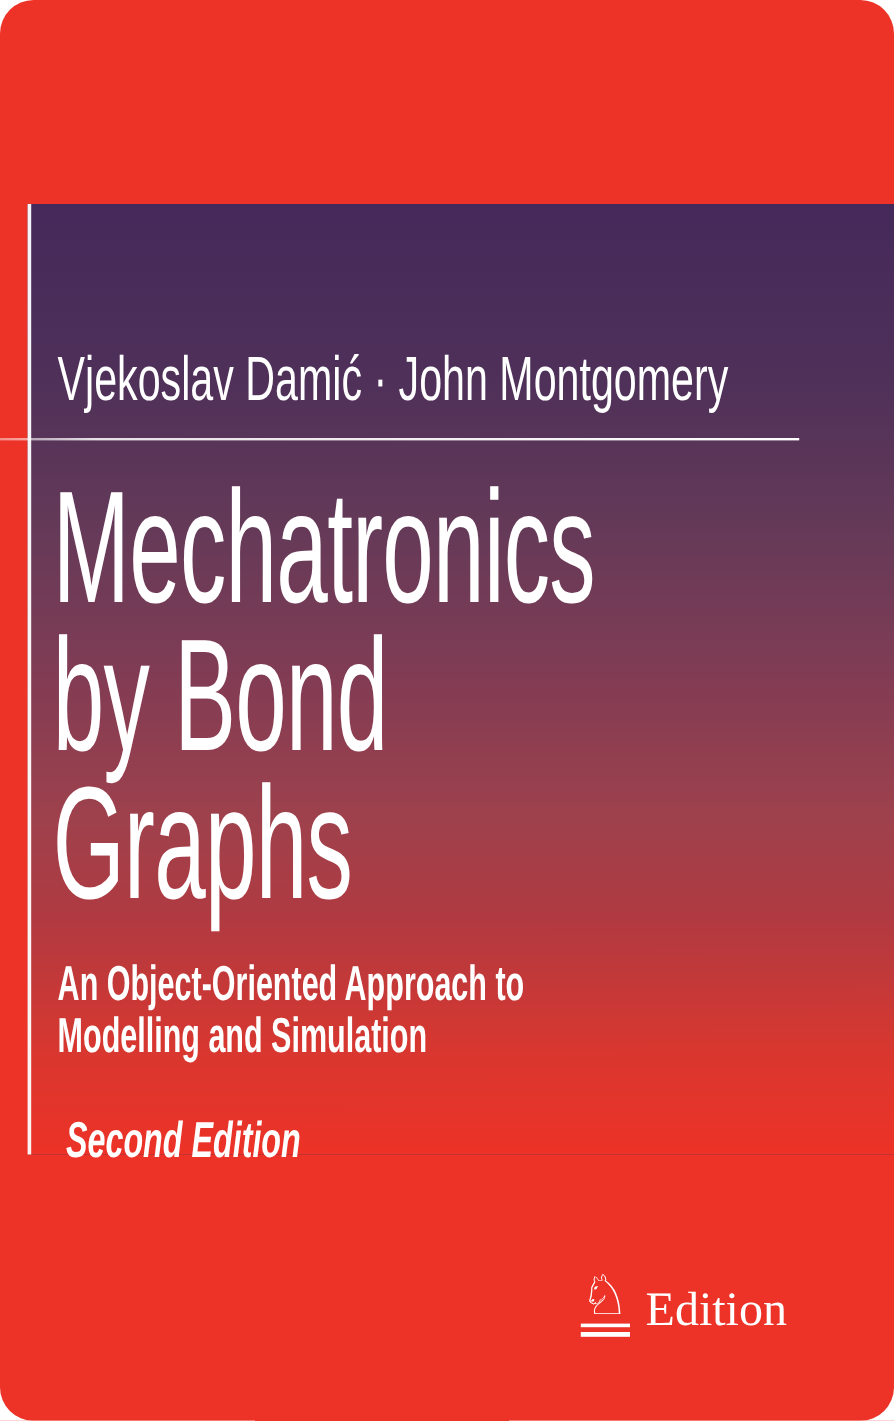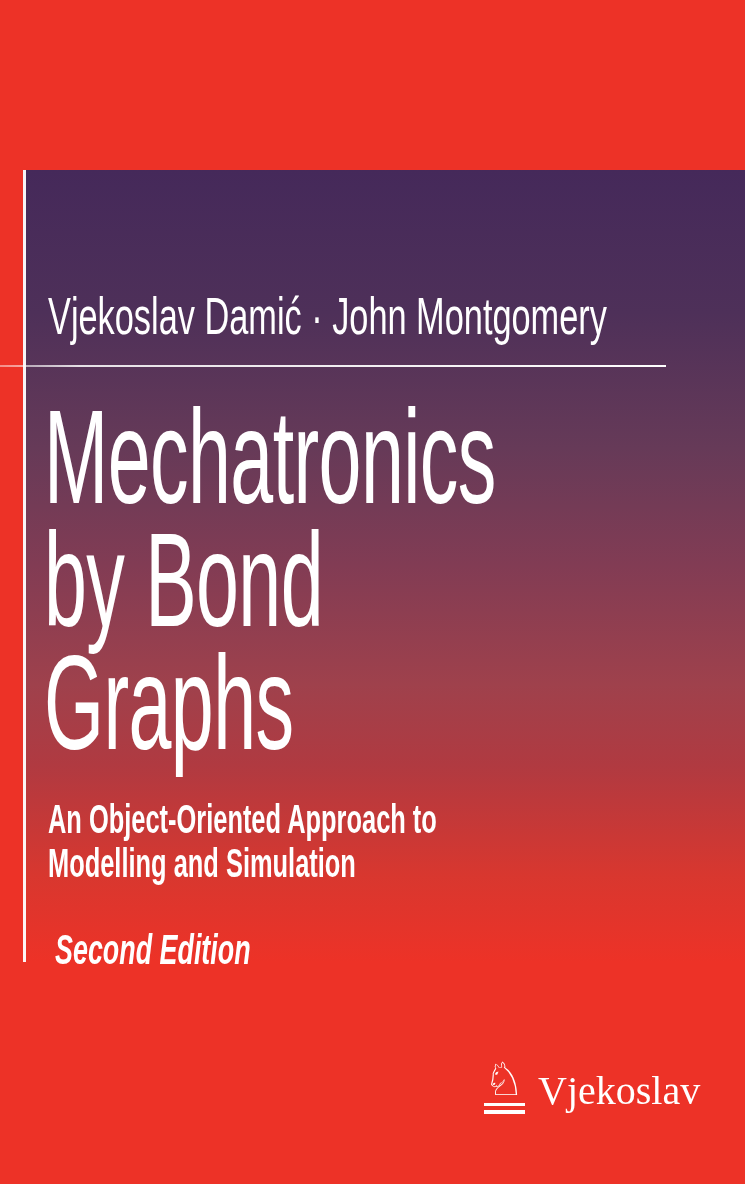--- a/index.html
+++ b/index.html
@@ -13,20 +13,21 @@
   }
   *{margin:0;padding:0;box-sizing:border-box;}
   html,body{width:745px;height:1184px;overflow:hidden;}
   body{font-family:"Liberation Sans",sans-serif;}
 
   .cover{
     position:relative;
     width:745px;height:1184px;
     background:var(--red);
     overflow:hidden;
+    border-radius:28px;
   }
 
   
   .panel{
     position:absolute;
     left:23px;top:170px;
     width:722px;height:792px;
     border-left:3px solid rgba(255,255,255,0.95);
     background:linear-gradient(180deg,
       var(--gradient-top) 0%,
@@ -146,16 +147,16 @@
   </div>
 
   <div class="edition">Second Edition</div>
 
   <div class="publisher">
     <div class="horse">
       <span class="glyph">♘</span>
       <span class="bar1"></span>
       <span class="bar2"></span>
     </div>
-    <div class="publisher-name">Vjekoslav</div>
+    <div class="publisher-name">Edition</div>
   </div>
 
 </div>
 
 </body></html>

